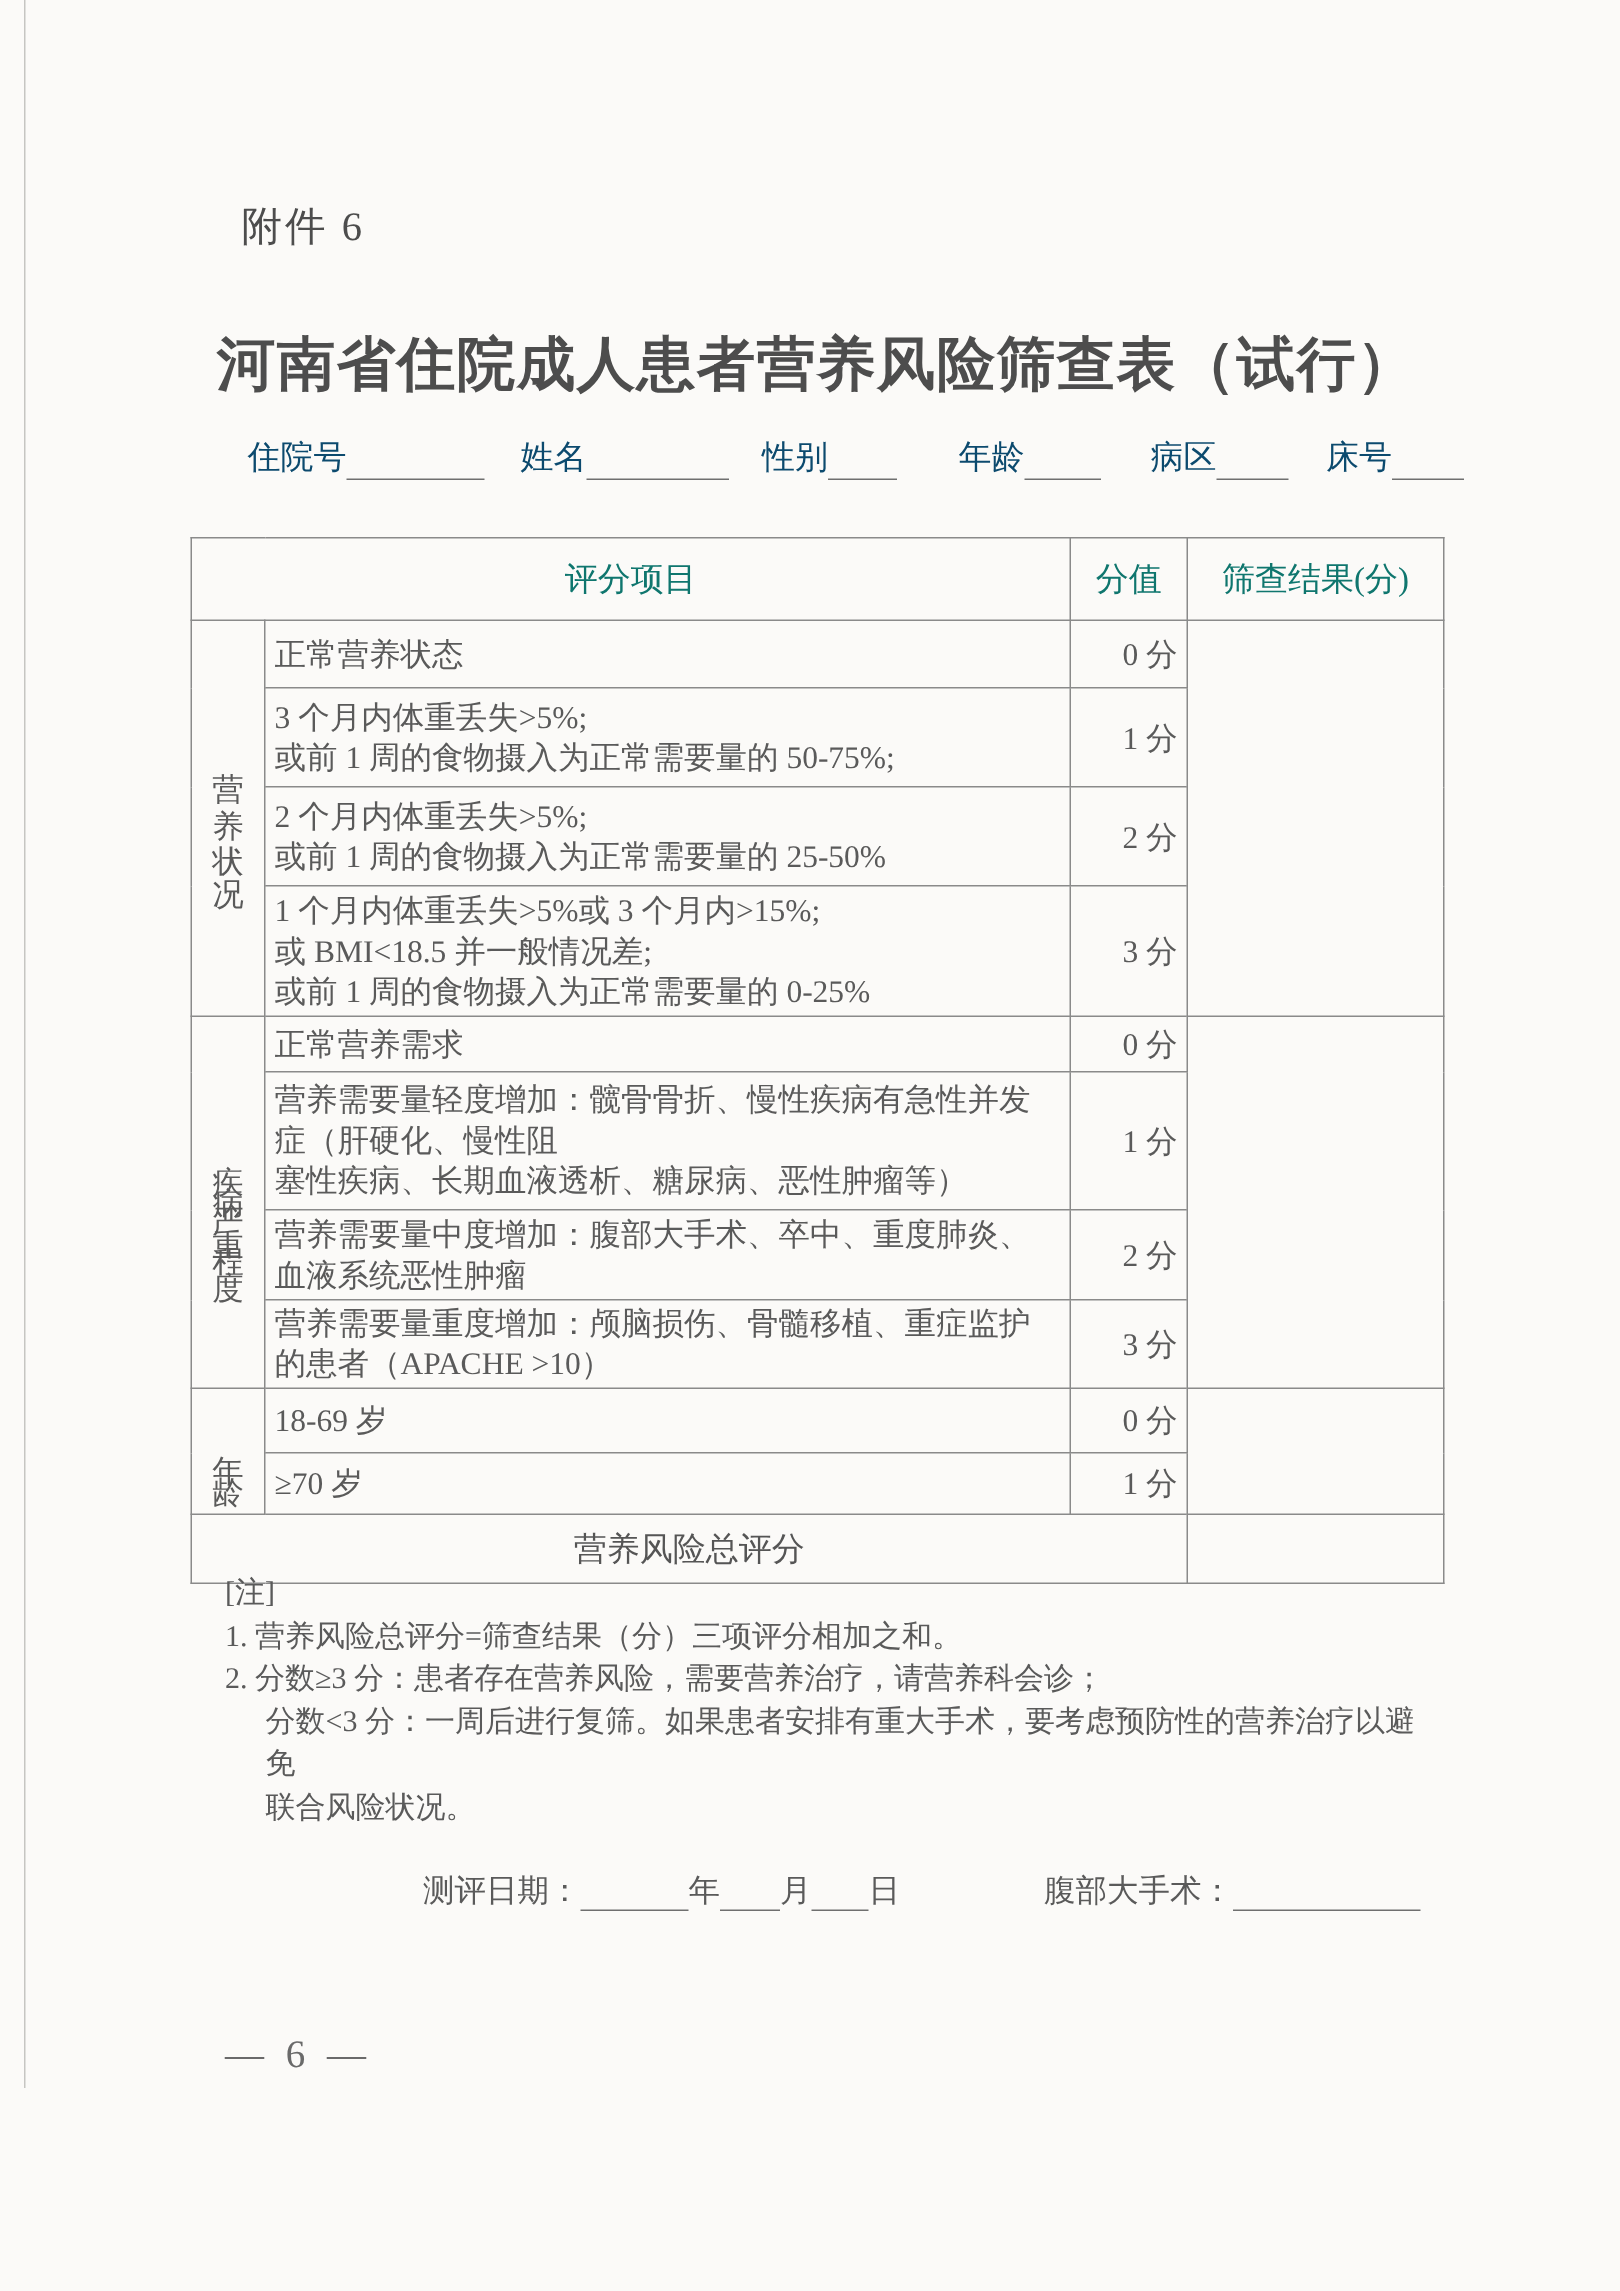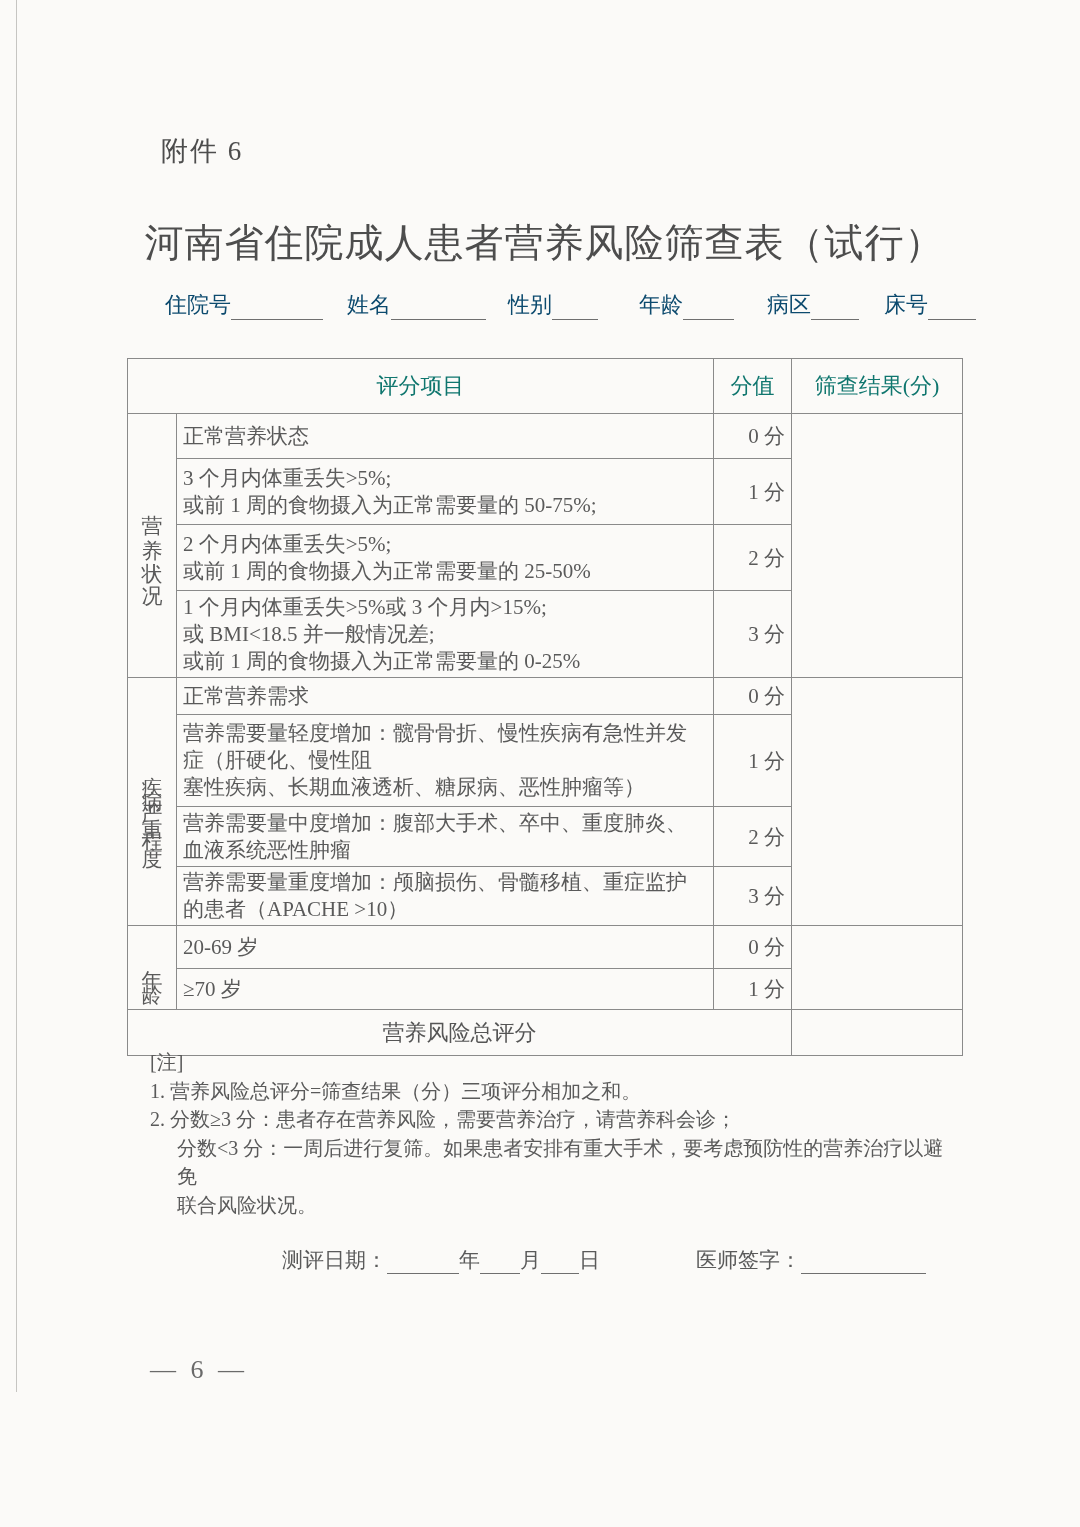--- a/index.html
+++ b/index.html
@@ -16,21 +16,21 @@
     position:absolute;left:16px;top:0;width:1px;height:1392px;
     background:#c6c5c2;
   }
   .attachment{
     position:absolute;left:161px;top:133px;
     font-size:27px;color:#4d4d4d;letter-spacing:2px;
   }
   .title{
     position:absolute;left:127px;top:216px;width:835px;
     margin:0;text-align:center;
-    font-size:39px;font-weight:normal;color:#4d4d4d;
+    font-size:39px;font-weight:bold;color:#4d4d4d;
     letter-spacing:1px;white-space:nowrap;
   }
   .fields{
     position:absolute;left:165px;top:290px;width:800px;
     font-size:22px;color:#0c4a6e;white-space:nowrap;
   }
   .field{display:inline-block;}
   .blank{
     display:inline-block;height:22px;
     border-bottom:1px solid #6f6f6f;
@@ -166,21 +166,21 @@
       <td class="score-val">2 分</td>
     </tr>
     <tr style="height:51px">
       <td class="desc">营养需要量重度增加：颅脑损伤、骨髓移植、重症监护
 的患者（APACHE &gt;10）</td>
       <td class="score-val">3 分</td>
     </tr>
 
     <tr style="height:43px">
       <td class="cat cat-g2" rowspan="2">年龄</td>
-      <td class="desc">20-69 岁</td>
+      <td class="desc">18-69 岁</td>
       <td class="score-val">0 分</td>
       <td class="result" rowspan="2"></td>
     </tr>
     <tr style="height:41px">
       <td class="desc">≥70 岁</td>
       <td class="score-val">1 分</td>
     </tr>
 
     <tr style="height:46px">
       <td class="total" colspan="3">营养风险总评分</td>
@@ -191,18 +191,18 @@
 
   <div class="notes">
     <div>[注]</div>
     <div>1. 营养风险总评分=筛查结果（分）三项评分相加之和。</div>
     <div>2. 分数≥3 分：患者存在营养风险，需要营养治疗，请营养科会诊；</div>
     <div class="indent">分数&lt;3 分：一周后进行复筛。如果患者安排有重大手术，要考虑预防性的营养治疗以避免</div>
     <div class="indent">联合风险状况。</div>
   </div>
 
   <div class="footerline">
-    <span>测评日期：</span><span class="fb fb-year"></span><span>年</span><span class="fb fb-month"></span><span>月</span><span class="fb fb-day"></span><span>日</span><span class="sign-group"><span>医师签字：</span><span class="fb fb-sign"></span></span>
+    <span>测评日期：</span><span class="fb fb-year"></span><span>年</span><span class="fb fb-month"></span><span>月</span><span class="fb fb-day"></span><span>日</span><span class="sign-group"><span>腹部大手术：</span><span class="fb fb-sign"></span></span>
   </div>
 
   <div class="pagenum">— 6 —</div>
 
 </div>
 
 </body></html>

